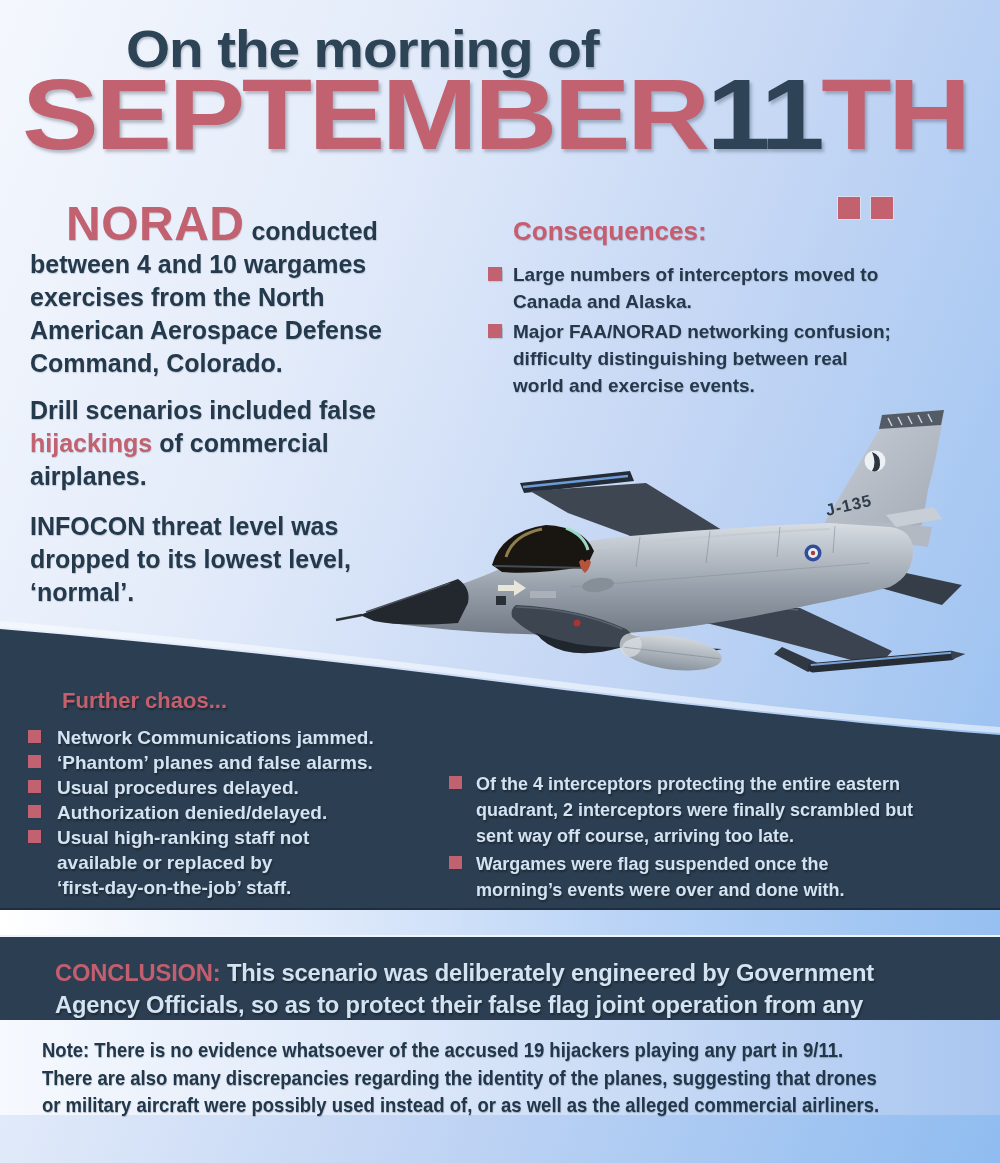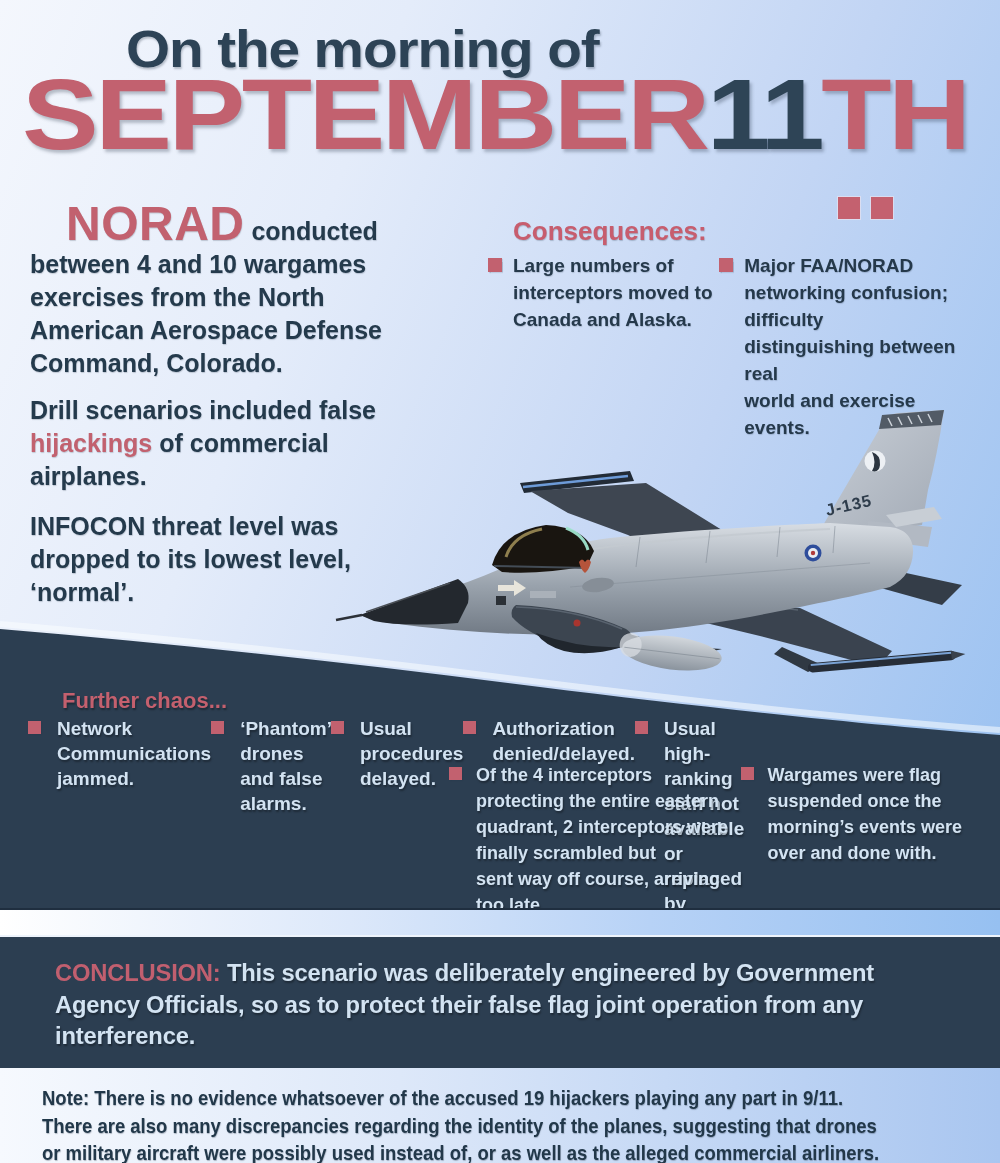--- a/index.html
+++ b/index.html
@@ -21,21 +21,21 @@
     text-shadow:2px 3px 3px rgba(35,50,70,.30);
   }
   .bigline .day{color:#2e4456;}
   .col-left{left:30px;width:450px;color:#243a4c;font-size:25px;line-height:33px;
     text-shadow:0.5px 1px 1px rgba(35,50,70,.22);}
   .norad{font-size:48px;letter-spacing:0.5px;line-height:48px;vertical-align:baseline;margin-left:36px;}
   .ital{}
   .preline{white-space:pre-line;}
   .conseq-head{left:513px;top:216px;font-size:26px;color:#c75d6e;
     text-shadow:0.5px 1px 1px rgba(35,50,70,.25);}
-  .bullets{display:flex;}
+  .bullets{display:flex;flex-direction:column;margin-top:9px;}
   .brow{display:flex;align-items:flex-start;}
   .sq{background:#c2616f;flex:0 0 auto;box-shadow:0.5px 1px 1px rgba(35,50,70,.25);}
   .conseq{left:488px;top:252px;width:470px;color:#25394b;font-size:19px;line-height:27px;
     text-shadow:0.5px 1px 1px rgba(35,50,70,.2);}
   .conseq .sq{width:14px;height:14px;margin:6px 11px 0 0;}
   .conseq .brow{margin-bottom:3px;}
   .deco{left:838px;top:197px;display:flex;gap:11px;}
   .deco .dsq{width:22px;height:22px;background:#c4616f;outline:1px solid rgba(255,235,238,.45);}
   .darktext{color:#d3e3f2;text-shadow:1px 2px 2px rgba(0,0,0,.35);}
   .fc-head{left:62px;top:688px;font-size:22px;color:#c4606e;text-shadow:1px 2px 2px rgba(0,0,0,.35);}
@@ -45,21 +45,21 @@
   .fc-right .sq{width:13px;height:13px;margin:5px 14px 0 0;}
   .fc-right .brow{margin-bottom:2px;}
   .strip{left:0;top:908px;width:1000px;height:29px;
     background:linear-gradient(90deg,#ffffff 0%,#dce8fa 35%,#b7d2f6 65%,#96c0f1 100%);
     border-top:2px solid #1f2e3f;border-bottom:2px solid #eef4fc;box-sizing:border-box;}
   .panel{background:#2c3e51;}
   .conclusion-box{left:0;top:937px;width:1000px;height:131px;padding-left:32px;}
   .conclusion-text{left:55px;top:957px;font-size:24.5px;line-height:31.5px;
     transform:scaleX(0.97);transform-origin:0 0;letter-spacing:-0.2px;}
   .conclusion-text .label{color:#c15f6f;}
-  .note-box{left:0;top:1068px;width:1000px;height:95px;
+  .note-box{left:0;top:1020px;width:1000px;height:95px;
     background:linear-gradient(90deg,#f6f9fe 0%,#dde8f9 40%,#a9c6f0 100%);}
   .note-text{left:42px;top:1084px;font-size:21px;line-height:27.5px;color:#22384a;
     transform:scaleX(0.88);transform-origin:0 0;letter-spacing:0px;
     text-shadow:0.5px 1px 1px rgba(35,50,70,.3);}
   svg{display:block;}
   .jet-tail-code{font-family:"Liberation Sans","DejaVu Sans",sans-serif;font-weight:bold;
     font-size:16.5px;letter-spacing:1px;fill:#2e3c4b;}
 </style>
 </head>
 <body>
@@ -198,21 +198,21 @@
   </svg>
 
   <div class="abs fc-head">Further chaos...</div>
   <div class="abs fc-left bullets darktext">
     <div class="brow">
       <span class="sq"></span>
       <span>Network Communications jammed.</span>
     </div>
     <div class="brow">
       <span class="sq"></span>
-      <span><span>‘</span><span class="ital">Phantom</span><span>’ drones and false alarms.</span></span>
+      <span><span>‘</span><span class="ital">Phantom</span><span>’ planes and false alarms.</span></span>
     </div>
     <div class="brow">
       <span class="sq"></span>
       <span>Usual procedures delayed.</span>
     </div>
     <div class="brow">
       <span class="sq"></span>
       <span>Authorization denied/delayed.</span>
     </div>
     <div class="brow">

